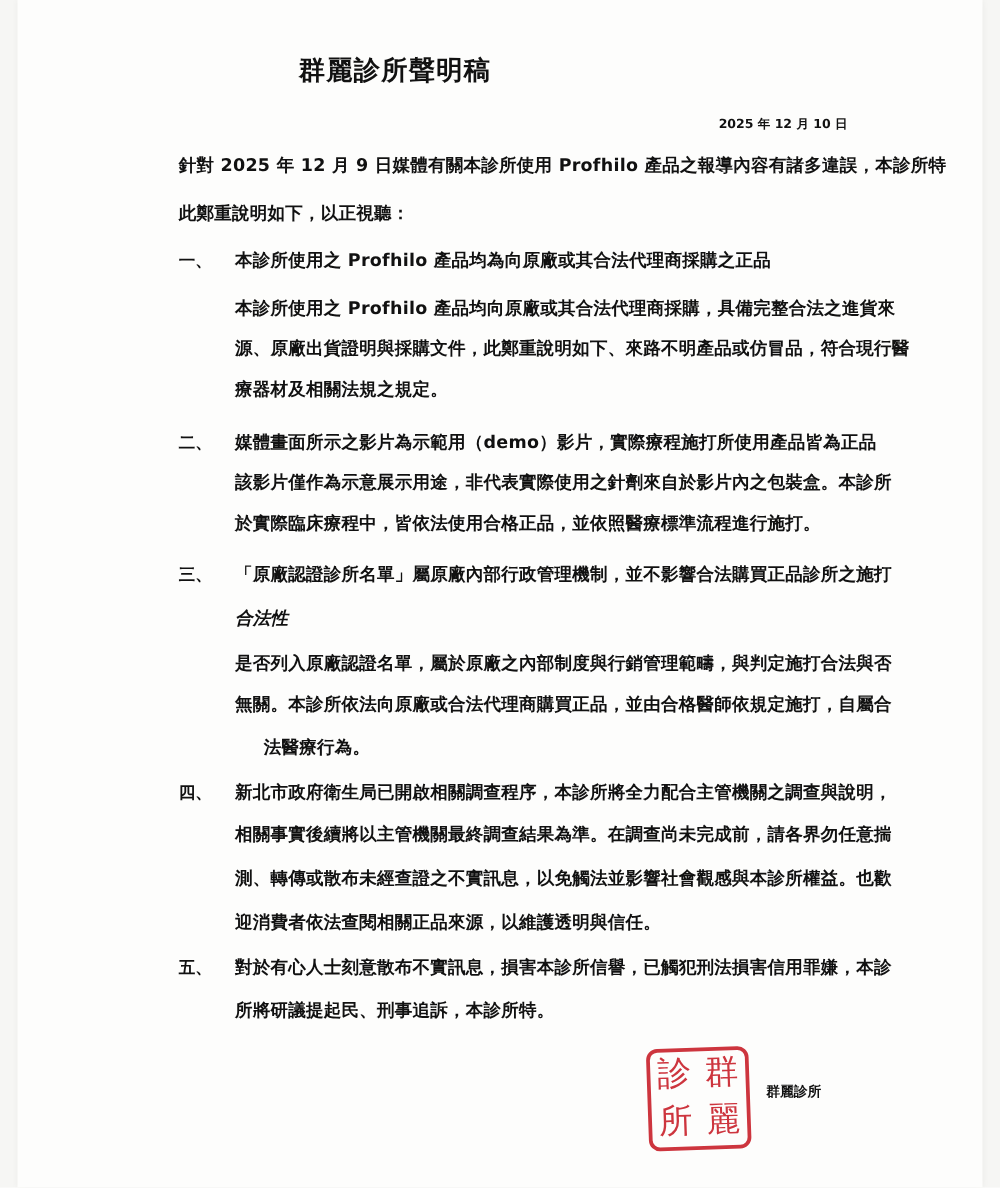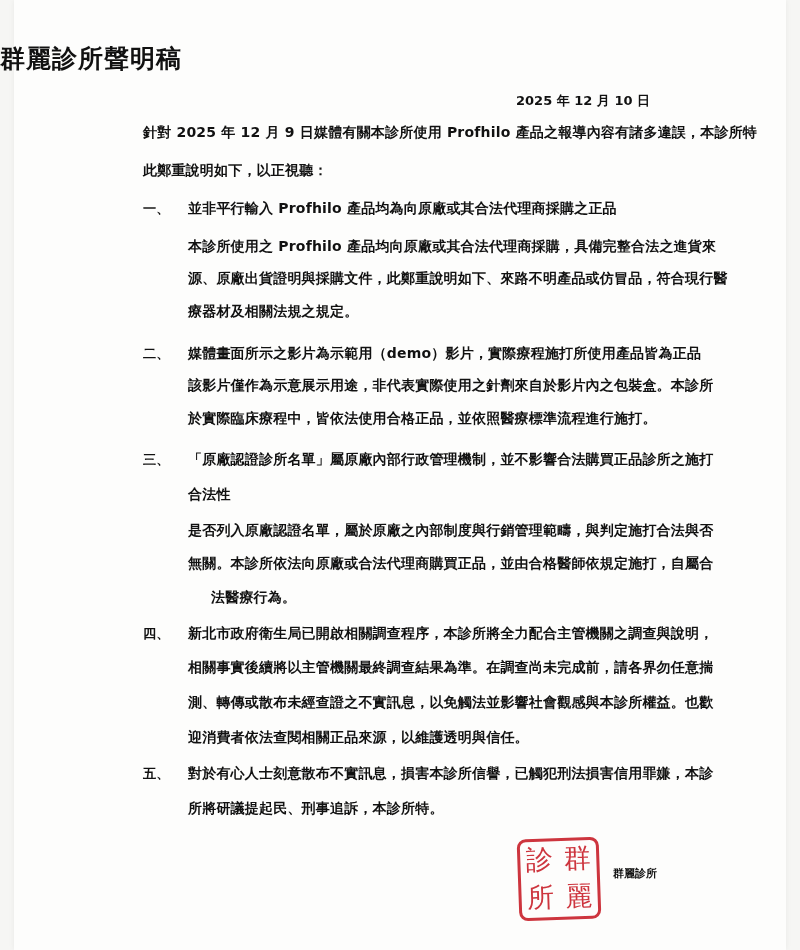--- a/index.html
+++ b/index.html
@@ -11,25 +11,25 @@
       position: relative;
       overflow: hidden;
     }
     .page {
       position: absolute; left: 14px; top: 0; width: 772px; height: 950px;
       background: #fdfdfc;
       box-shadow: 0 0 6px rgba(0,0,0,0.06);
     }
     .title {
       position: absolute; left: 0; width: 632px; top: 42px;
-      text-align: left; font-size: 25px; font-weight: bold; letter-spacing: 1px;
+      text-align: center; font-size: 21px; font-weight: bold; letter-spacing: 1px;
     }
     .date {
-      position: absolute; right: 150px; top: 92px;
-      font-size: 13px; font-weight: bold; text-align: center;
+      position: absolute; right: 122px; top: 92px;
+      font-size: 10px; font-weight: bold; text-align: center;
     }
     .line {
       position: absolute; font-size: 14px; font-weight: bold; white-space: nowrap;
       letter-spacing: 0.2px;
     }
     .num {
       position: absolute; left: 143px; font-size: 13.2px; font-weight: bold;
     }
     .seal {
       position: absolute; left: 518px; top: 838px; width: 82px; height: 82px;
@@ -48,33 +48,33 @@
 
 <div class="page"></div>
 
 <div class="title">群麗診所聲明稿</div>
 <div class="date">2025 年 12 月 10 日</div>
 
 <div class="line" style="left:143px; top:124px;">針對 2025 年 12 月 9 日媒體有關本診所使用 Profhilo 產品之報導內容有諸多違誤，本診所特</div>
 <div class="line" style="left:143px; top:162px;">此鄭重說明如下，以正視聽：</div>
 
 <div class="num" style="top:200px;">一、</div>
-<div class="line" style="left:188px; top:200px;">並非平行輸入 Profhilo 產品均為向原廠或其合法代理商採購之正品</div>
+<div class="line" style="left:188px; top:200px;">本診所使用之 Profhilo 產品均為向原廠或其合法代理商採購之正品</div>
 <div class="line" style="left:188px; top:238px;">本診所使用之 Profhilo 產品均向原廠或其合法代理商採購，具備完整合法之進貨來</div>
 <div class="line" style="left:188px; top:270px;">源、原廠出貨證明與採購文件，此鄭重說明如下、來路不明產品或仿冒品，符合現行醫</div>
 <div class="line" style="left:188px; top:303px;">療器材及相關法規之規定。</div>
 
 <div class="num" style="top:345px;">二、</div>
 <div class="line" style="left:188px; top:345px;">媒體畫面所示之影片為示範用（demo）影片，實際療程施打所使用產品皆為正品</div>
 <div class="line" style="left:188px; top:377px;">該影片僅作為示意展示用途，非代表實際使用之針劑來自於影片內之包裝盒。本診所</div>
 <div class="line" style="left:188px; top:410px;">於實際臨床療程中，皆依法使用合格正品，並依照醫療標準流程進行施打。</div>
 
 <div class="num" style="top:451px;">三、</div>
 <div class="line" style="left:188px; top:451px;">「原廠認證診所名單」屬原廠內部行政管理機制，並不影響合法購買正品診所之施打</div>
-<div class="line" style="left:188px; top:486px;">合法性</div>
+<div class="line" style="left:188px; top:486px;font-style:italic;">合法性</div>
 <div class="line" style="left:188px; top:522px;text-align:center;">是否列入原廠認證名單，屬於原廠之內部制度與行銷管理範疇，與判定施打合法與否</div>
 <div class="line" style="left:188px; top:555px;">無關。本診所依法向原廠或合法代理商購買正品，並由合格醫師依規定施打，自屬合</div>
 <div class="line" style="left:188px; top:589px;margin-left:23px;">法醫療行為。</div>
 
 <div class="num" style="top:625px;">四、</div>
 <div class="line" style="left:188px; top:625px;">新北市政府衛生局已開啟相關調查程序，本診所將全力配合主管機關之調查與說明，</div>
 <div class="line" style="left:188px; top:659px;">相關事實後續將以主管機關最終調查結果為準。在調查尚未完成前，請各界勿任意揣</div>
 <div class="line" style="left:188px; top:694px;">測、轉傳或散布未經查證之不實訊息，以免觸法並影響社會觀感與本診所權益。也歡</div>
 <div class="line" style="left:188px; top:729px;">迎消費者依法查閱相關正品來源，以維護透明與信任。</div>
 

